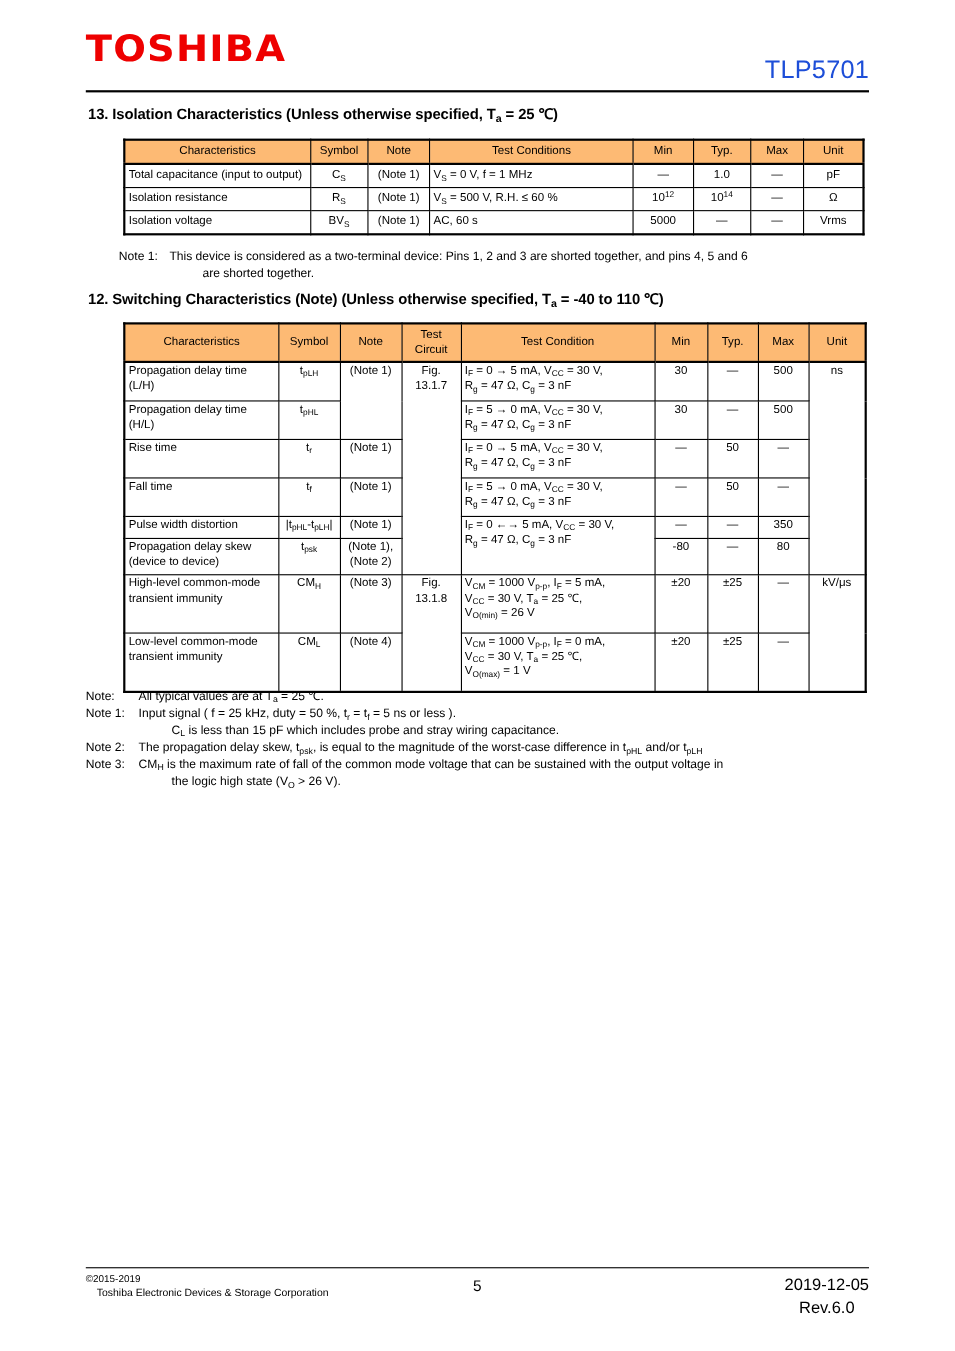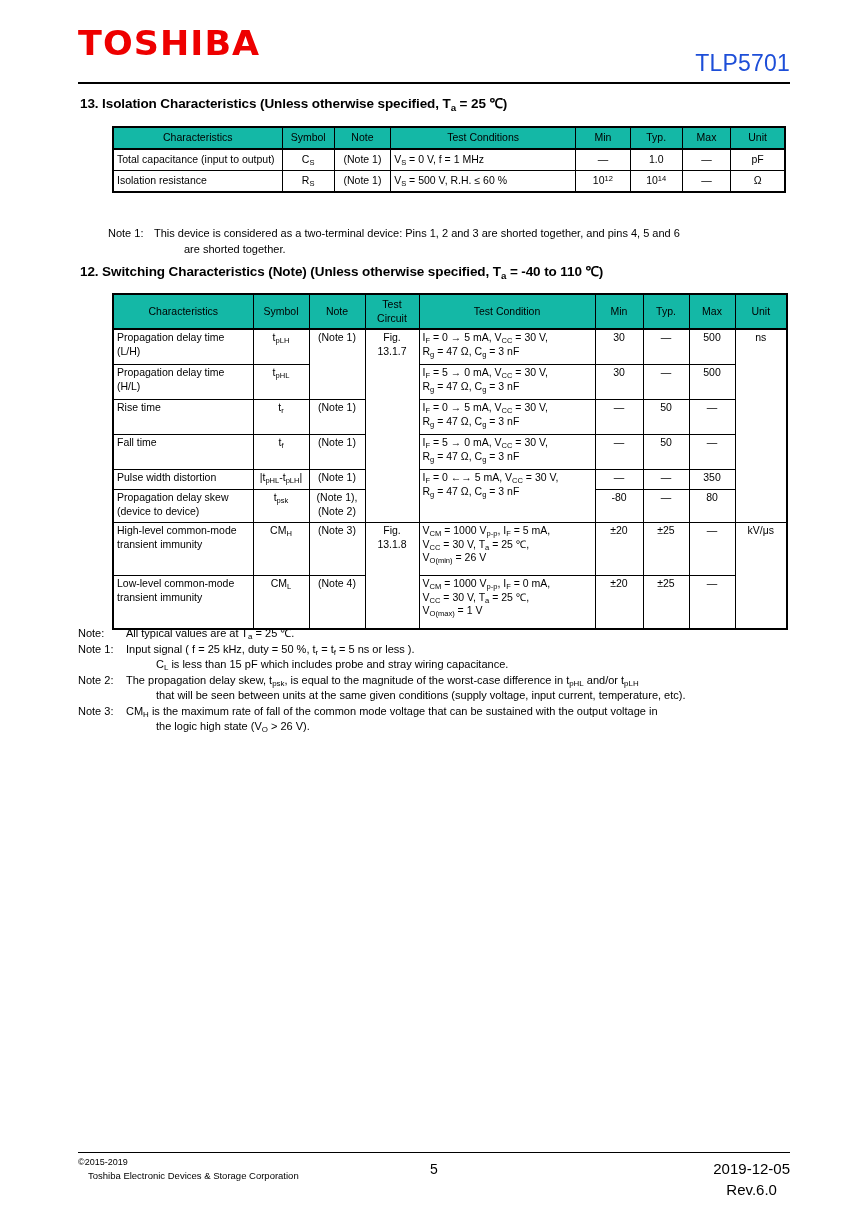--- a/index.html
+++ b/index.html
@@ -83,21 +83,21 @@
     table-layout: fixed;
   }
   table.spec td, table.spec th {
     border: 1px solid #000;
     padding: 1px 3px;
     vertical-align: top;
     font-weight: normal;
     line-height: 13.5px;
   }
   table.spec thead th {
-    background: #14b8a6;
+    background: #fdba74;
     text-align: center;
     vertical-align: middle;
     border-bottom: 2px solid #000;
     padding: 3px 2px;
   }
   table.spec {
     border: 2px solid #000;
   }
   .c   { text-align: center; }
   .l   { text-align: left; }
@@ -202,20 +202,30 @@
       </tr>
       <tr>
         <td class="l">Isolation resistance</td>
         <td class="c"><span>R</span><sub>S</sub></td>
         <td class="c">(Note 1)</td>
         <td class="l">V<sub>S</sub> = 500 V, R.H. ≤ 60 %</td>
         <td class="c"><span>10</span><sup>12</sup></td>
         <td class="c"><span>10</span><sup>14</sup></td>
         <td class="c">—</td>
         <td class="c">Ω</td>
+      </tr>
+      <tr>
+        <td class="l">Isolation voltage</td>
+        <td class="c"><span>BV</span><sub>S</sub></td>
+        <td class="c">(Note 1)</td>
+        <td class="l">AC, 60 s</td>
+        <td class="c">5000</td>
+        <td class="c">—</td>
+        <td class="c">—</td>
+        <td class="c">Vrms</td>
       </tr>
     </tbody>
   </table>
 
   <div class="noteblock" id="notes-iso">
     <div class="noteline">
       <span class="lbl">Note 1:</span><span>This device is considered as a two-terminal device: Pins 1, 2 and 3 are shorted together, and pins 4, 5 and 6</span>
     </div>
     <div class="noteline cont">
       <span>are shorted together.</span>
@@ -341,23 +351,20 @@
     </div>
     <div class="noteline">
       <span class="lbl">Note 1:</span><span>Input signal ( f = 25 kHz, duty = 50 %, t<sub>r</sub> = t<sub>f</sub> = 5 ns or less ).</span>
     </div>
     <div class="noteline cont">
       <span>C<sub>L</sub> is less than 15 pF which includes probe and stray wiring capacitance.</span>
     </div>
     <div class="noteline">
       <span class="lbl">Note 2:</span><span>The propagation delay skew, t<sub>psk</sub>, is equal to the magnitude of the worst-case difference in t<sub>pHL</sub> and/or t<sub>pLH</sub></span>
     </div>
-    <div class="noteline cont">
-      <span>that will be seen between units at the same given conditions (supply voltage, input current, temperature, etc).</span>
-    </div>
     <div class="noteline">
       <span class="lbl">Note 3:</span><span>CM<sub>H</sub> is the maximum rate of fall of the common mode voltage that can be sustained with the output voltage in</span>
     </div>
     <div class="noteline cont">
       <span>the logic high state (V<sub>O</sub> &gt; 26 V).</span>
     </div>
   </div>
 
   <div class="frule"></div>
   <div class="footer">

